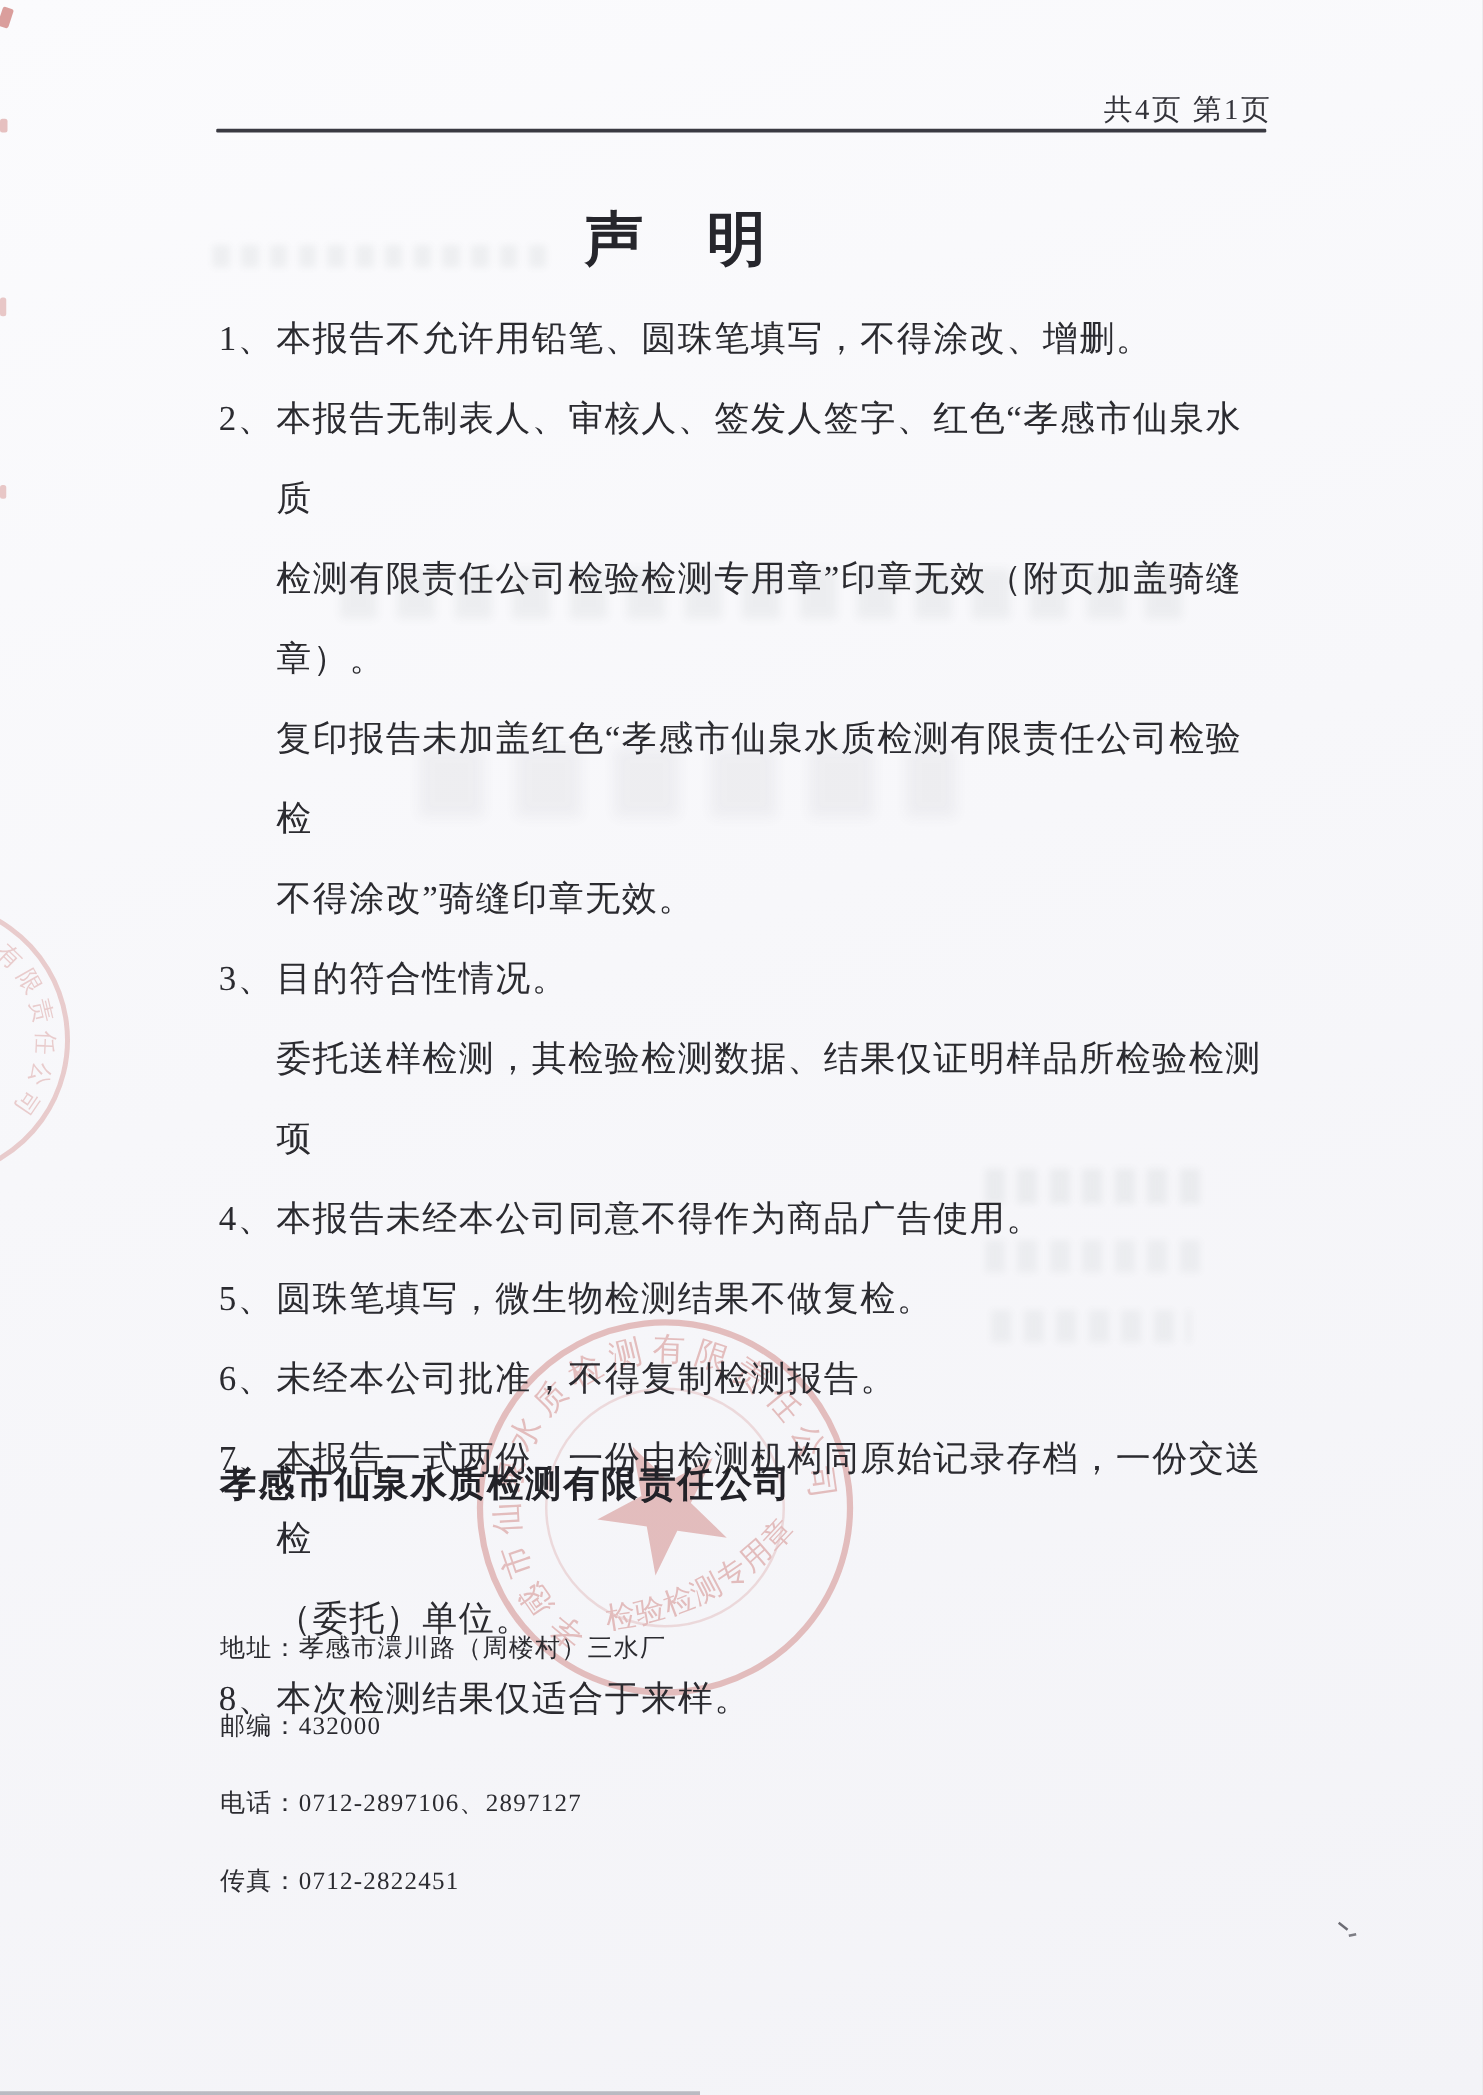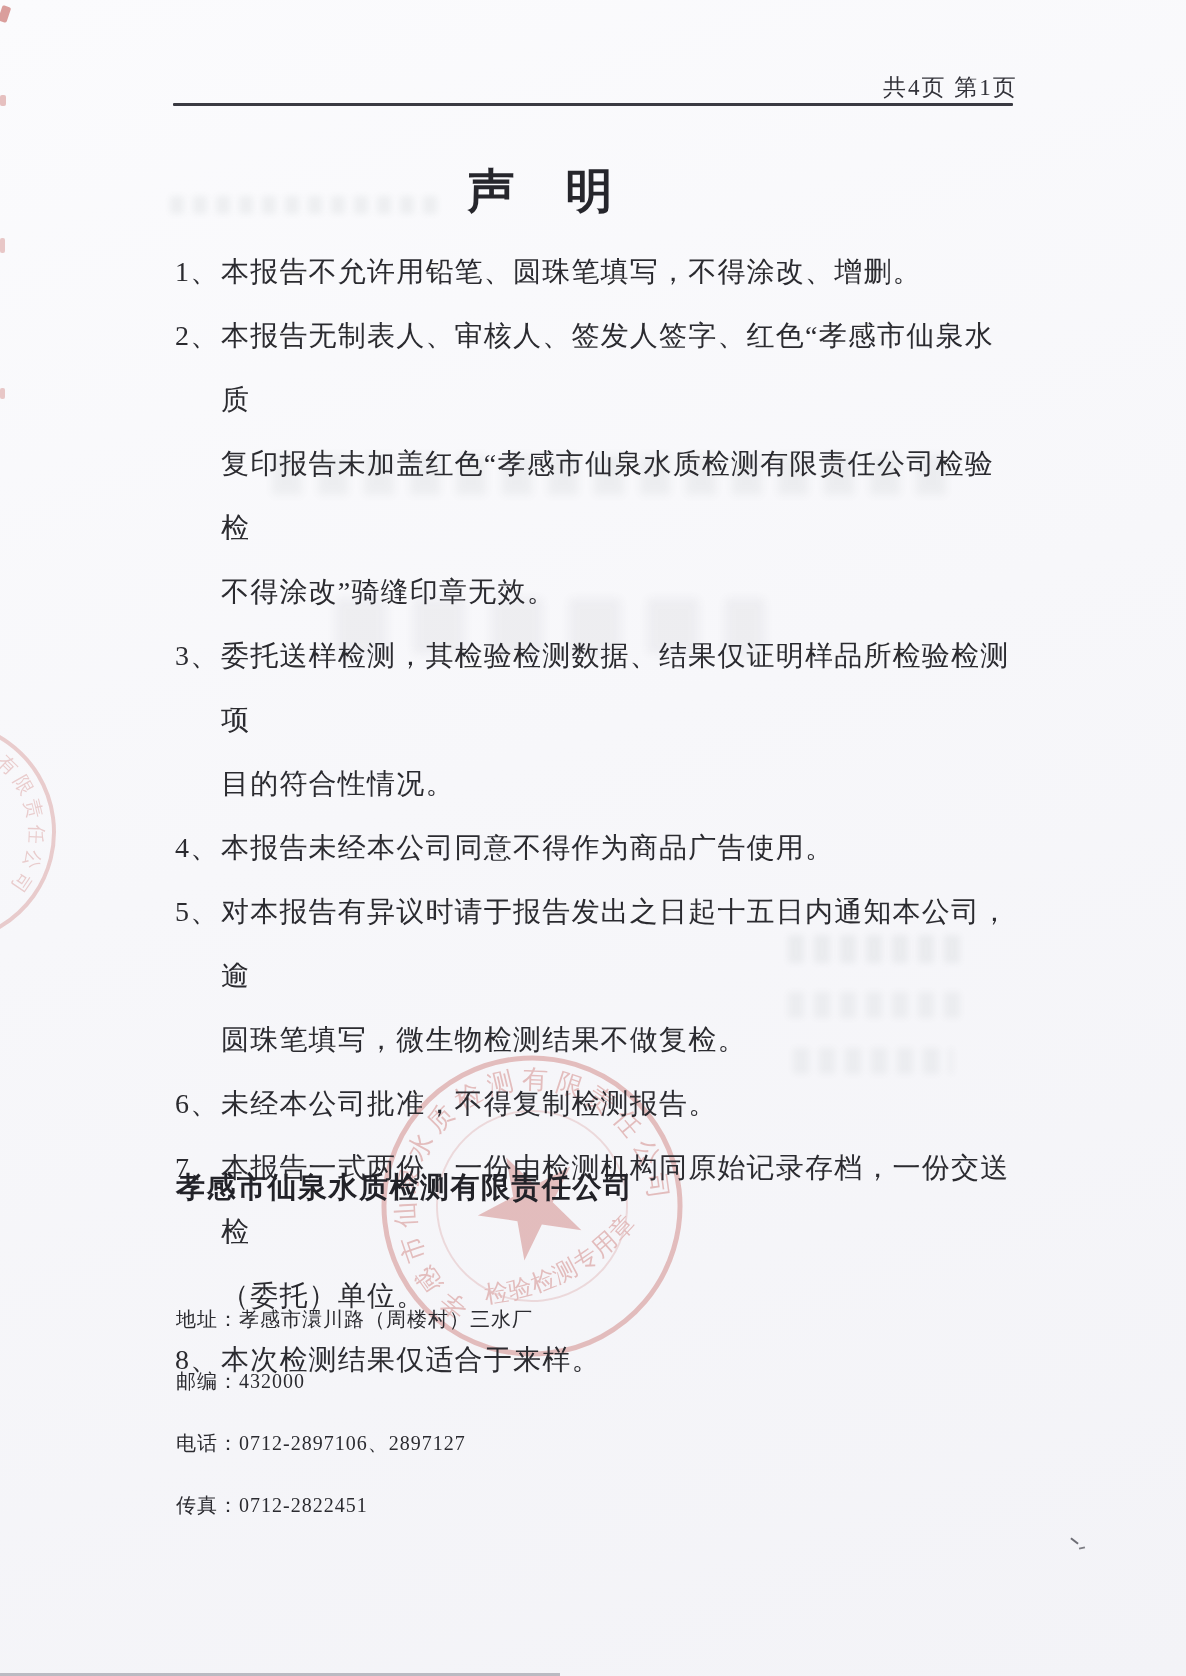--- a/index.html
+++ b/index.html
@@ -133,38 +133,38 @@
   <div class="list">
 
     <div class="item">
       <span class="num">1、</span>
       <div class="ln">本报告不允许用铅笔、圆珠笔填写，不得涂改、增删。</div>
     </div>
 
     <div class="item">
       <span class="num">2、</span>
       <div class="ln">本报告无制表人、审核人、签发人签字、红色“孝感市仙泉水质</div>
+      <div class="ln">检测有限责任公司检验检测专用章”印章无效（附页加盖骑缝章）。</div>
       <div class="ln">复印报告未加盖红色“孝感市仙泉水质检测有限责任公司检验检</div>
       <div class="ln">不得涂改”骑缝印章无效。</div>
     </div>
 
     <div class="item">
       <span class="num">3、</span>
+      <div class="ln">目的符合性情况。</div>
       <div class="ln">委托送样检测，其检验检测数据、结果仅证明样品所检验检测项</div>
-      <div class="ln">目的符合性情况。</div>
     </div>
 
     <div class="item">
       <span class="num">4、</span>
       <div class="ln">本报告未经本公司同意不得作为商品广告使用。</div>
     </div>
 
     <div class="item">
       <span class="num">5、</span>
-      <div class="ln">对本报告有异议时请于报告发出之日起十五日内通知本公司，逾</div>
       <div class="ln">圆珠笔填写，微生物检测结果不做复检。</div>
     </div>
 
     <div class="item">
       <span class="num">6、</span>
       <div class="ln">未经本公司批准，不得复制检测报告。</div>
     </div>
 
     <div class="item">
       <span class="num">7、</span>

